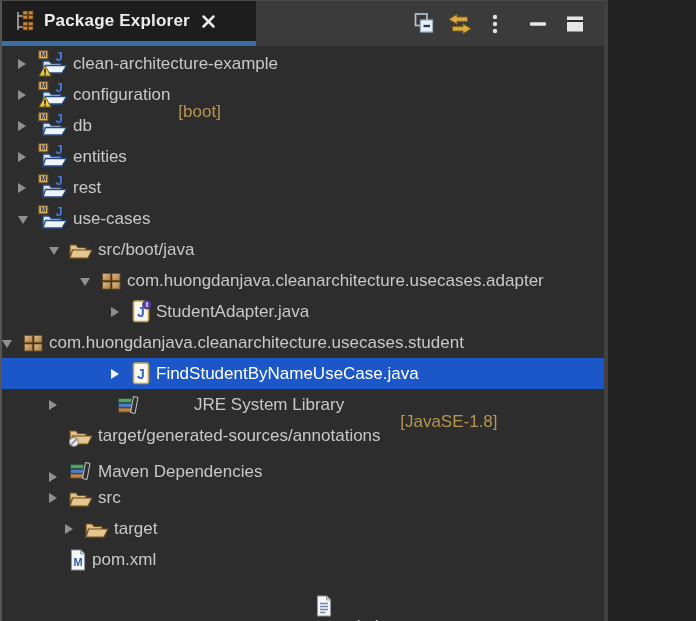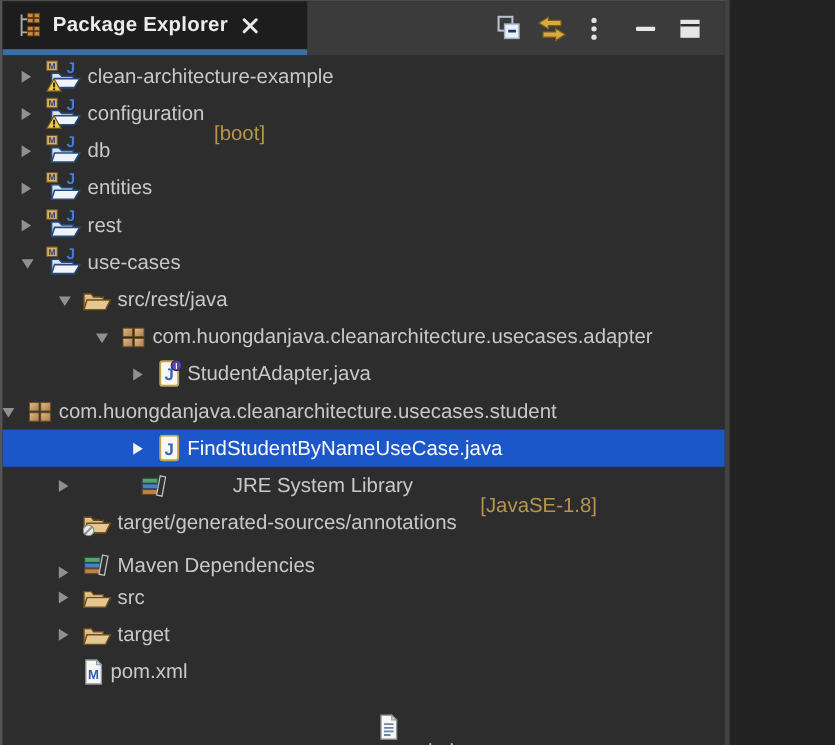--- a/index.html
+++ b/index.html
@@ -319,21 +319,21 @@
             <path d="M1 6 L1 19 L17 19 L17 8.5 L9 8.5 L7 6 Z" fill="url(#fg)" stroke="#6e501f" stroke-width="1.2"></path>
             <path d="M3.5 11 L23 11 L19 19 L1 19 Z" fill="#e7c791" stroke="#6e501f" stroke-width="1.2"></path>
             <g stroke="#2f2f2f" stroke-width="1.4">
               <line x1="12.5" y1="3.2" x2="22.5" y2="3.2"></line>
               <line x1="12.5" y1="6.8" x2="22.5" y2="6.8"></line>
               <line x1="15.4" y1="0.8" x2="15.4" y2="9.2"></line>
               <line x1="19.4" y1="0.8" x2="19.4" y2="9.2"></line>
             </g>
           </svg>
         </span>
-        <span class="label">src/rest/java</span>
+        <span class="label">src/boot/java</span>
       </div>
       <div class="row" style="padding-left: 78px;">
         <span class="twist">
           <span class="tri-exp"></span>
         </span>
         <span class="ricon">
           <svg width="22" height="22" viewBox="0 0 22 22">
             <defs>
               <linearGradient id="pg" x1="0" y1="0" x2="1" y2="1">
                 <stop offset="0" stop-color="#e3bd88"></stop>
@@ -478,21 +478,21 @@
                 <stop offset="0" stop-color="#e9cb93"></stop>
                 <stop offset="1" stop-color="#bb9154"></stop>
               </linearGradient>
             </defs>
             <path d="M1 6 L1 19 L17 19 L17 8.5 L9 8.5 L7 6 Z" fill="url(#fg)" stroke="#6e501f" stroke-width="1.2"></path>
             <path d="M3.5 11 L23 11 L19 19 L1 19 Z" fill="#e7c791" stroke="#6e501f" stroke-width="1.2"></path>
           </svg>
         </span>
         <span class="label">src</span>
       </div>
-      <div class="row" style="padding-left: 47px;">
+      <div class="row" style="padding-left: 47px; margin-left: 16px;">
         <span class="twist">
           <span class="tri-col"></span>
         </span>
         <span class="ricon">
           <svg width="24" height="22" viewBox="0 0 24 22">
             <defs>
               <linearGradient id="pg" x1="0" y1="0" x2="1" y2="1">
                 <stop offset="0" stop-color="#e3bd88"></stop>
                 <stop offset="1" stop-color="#a87c4a"></stop>
               </linearGradient>

